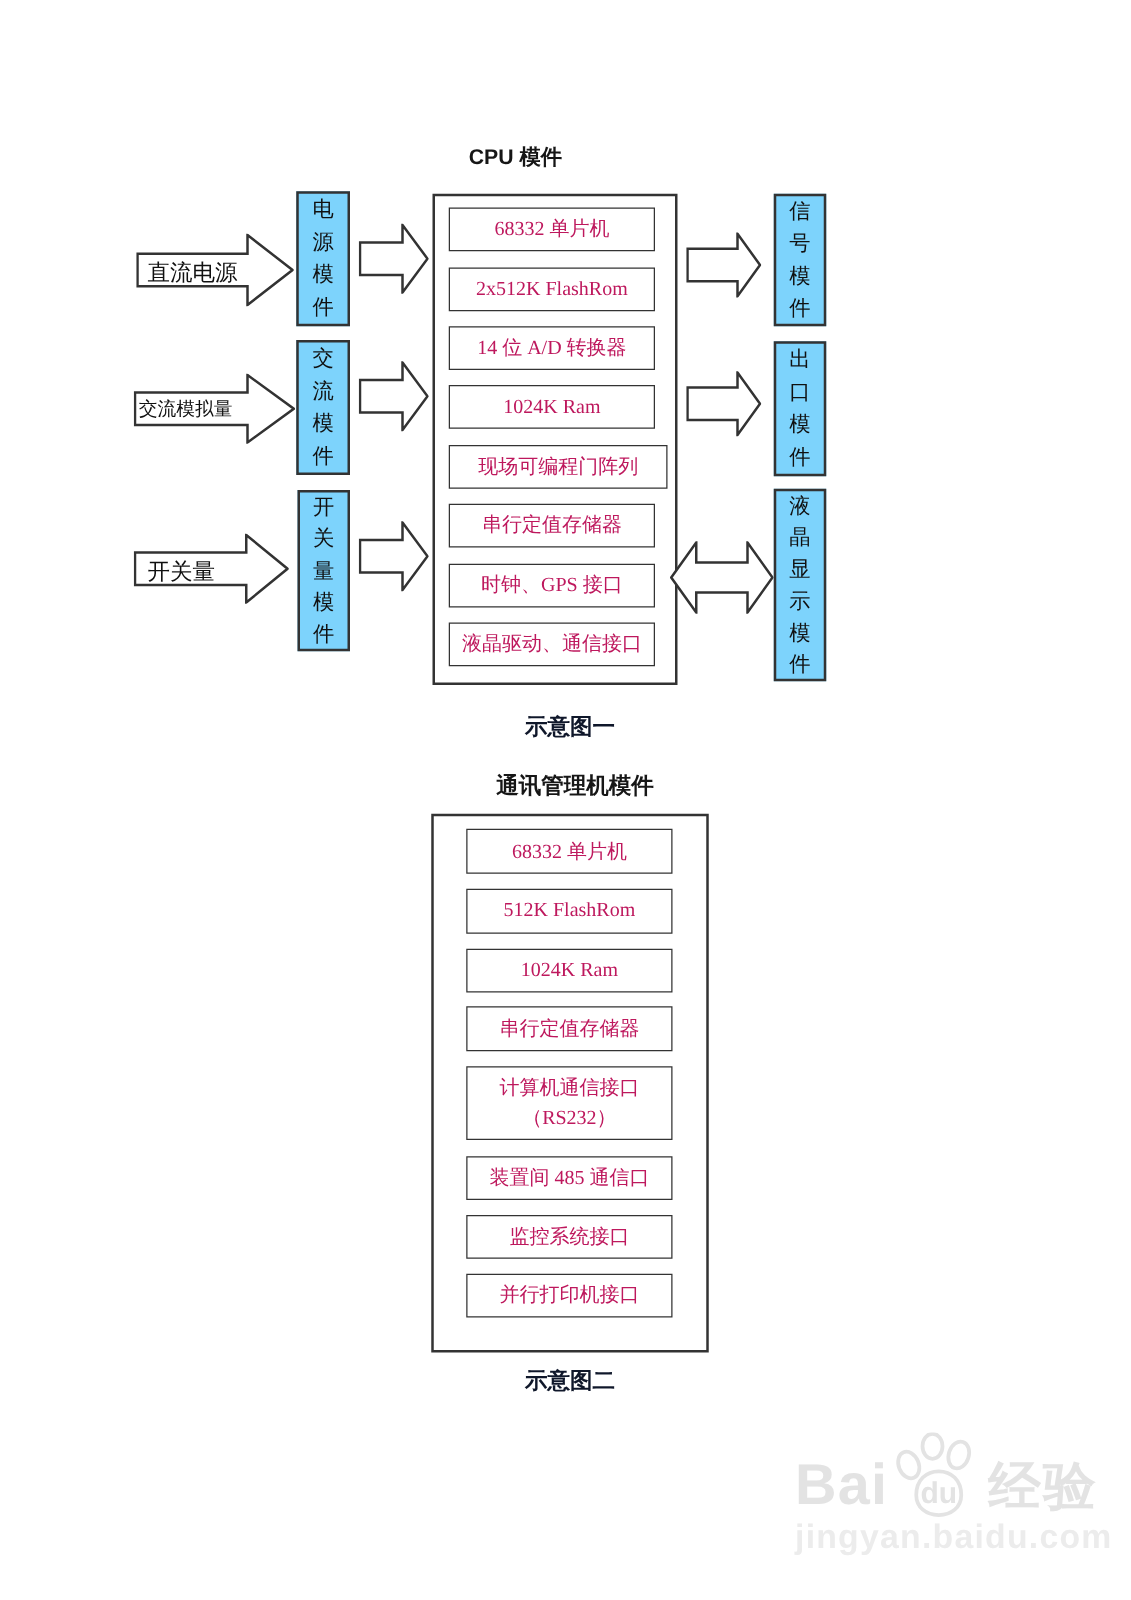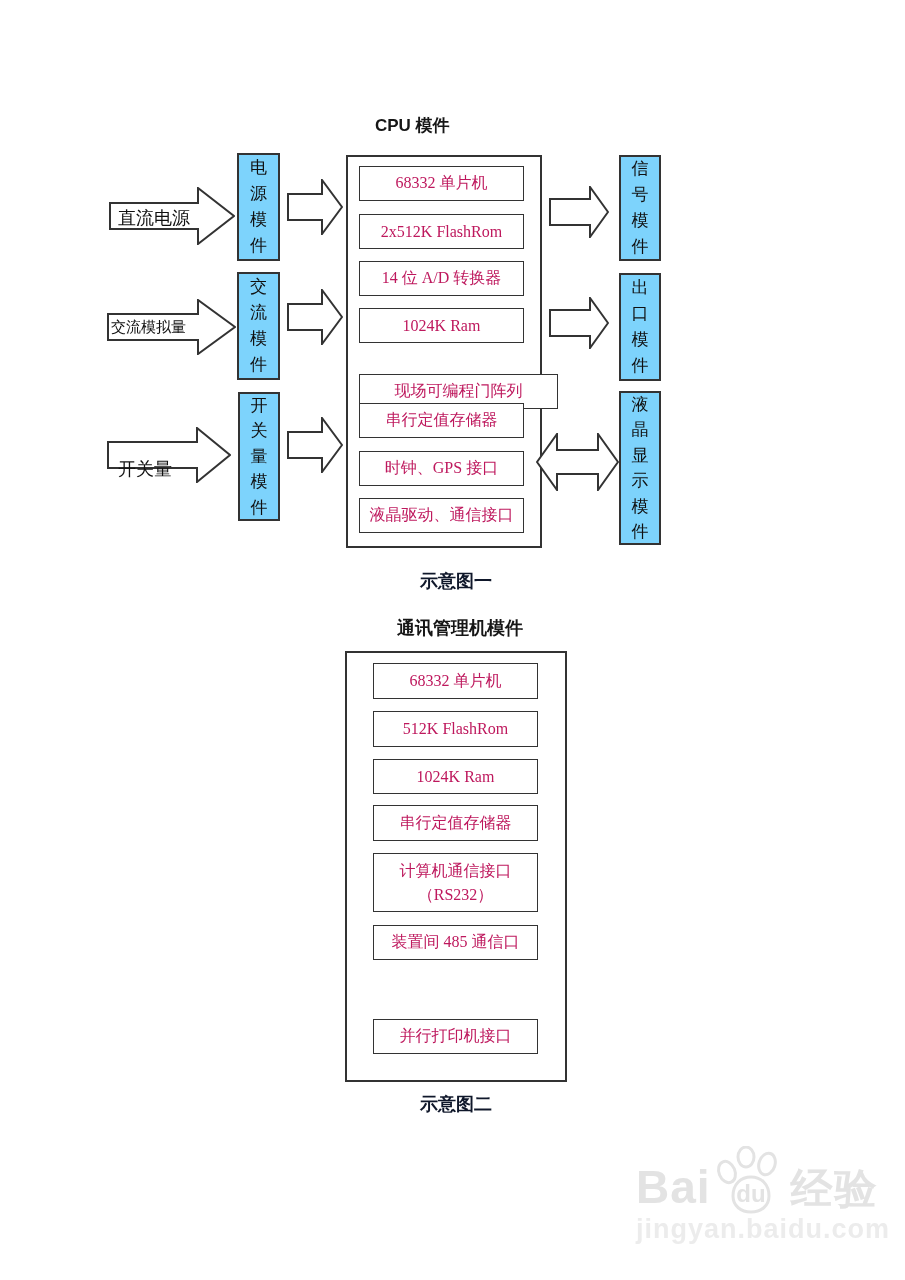--- a/index.html
+++ b/index.html
@@ -60,21 +60,21 @@
   <div class="arrow-label" style="left:118px; top:206px;">直流电源</div>
 
   <svg class="arrow" style="left:107px; top:299px;" width="129" height="56" viewBox="0 0 129 56">
     <polygon class="arrow-shape" points="1,15 91,15 91,1 128,28 91,55 91,41 1,41"></polygon>
   </svg>
   <div class="arrow-label small" style="left:111px; top:318px;">交流模拟量</div>
 
   <svg class="arrow" style="left:107px; top:427px;" width="124" height="56" viewBox="0 0 124 56">
     <polygon class="arrow-shape" points="1,15 90,15 90,1 123,28 90,55 90,41 1,41"></polygon>
   </svg>
-  <div class="arrow-label" style="left:118px; top:445px;margin-top:12px;">开关量</div>
+  <div class="arrow-label" style="left:118px; top:445px;">开关量</div>
 
   <div class="vbox" style="left:237px; top:153px; width:43px; height:108px;">
     <div class="vtext">电源模件</div>
   </div>
   <div class="vbox" style="left:237px; top:272px; width:43px; height:108px;">
     <div class="vtext">交流模件</div>
   </div>
   <div class="vbox lh25" style="left:238px; top:392px; width:42px; height:129px;font-family:Liberation Serif, serif;">
     <div class="vtext">开关量模件</div>
   </div>
@@ -88,21 +88,21 @@
   <svg class="arrow" style="left:287px; top:417px;" width="56" height="56" viewBox="0 0 56 56">
     <polygon class="arrow-shape" points="1,15 35,15 35,1 55,28 35,55 35,41 1,41"></polygon>
   </svg>
 
   <div class="outer-box" style="left:346px; top:155px; width:192px; height:389px;"></div>
 
   <div class="ibox" style="left:359px; top:166px; width:165px; height:35px;">68332 单片机</div>
   <div class="ibox" style="left:359px; top:214px; width:165px; height:35px;">2x512K FlashRom</div>
   <div class="ibox" style="left:359px; top:261px; width:165px; height:35px;">14 位 A/D 转换器</div>
   <div class="ibox" style="left:359px; top:308px; width:165px; height:35px;">1024K Ram</div>
-  <div class="ibox" style="left:359px; top:374px; width:199px; height:35px;">现场可编程门阵列</div>
+  <div class="ibox" style="left:359px; top:356px; width:175px; height:35px;">现场可编程门阵列</div>
   <div class="ibox" style="left:359px; top:403px; width:165px; height:35px;">串行定值存储器</div>
   <div class="ibox" style="left:359px; top:451px; width:165px; height:35px;">时钟、GPS 接口</div>
   <div class="ibox" style="left:359px; top:498px; width:165px; height:35px;">液晶驱动、通信接口</div>
 
   <svg class="arrow" style="left:549px; top:186px;" width="60" height="52" viewBox="0 0 60 52">
     <polygon class="arrow-shape" points="1,13 41,13 41,1 59,26 41,51 41,39 1,39"></polygon>
   </svg>
   <svg class="arrow" style="left:549px; top:297px;" width="60" height="52" viewBox="0 0 60 52">
     <polygon class="arrow-shape" points="1,13 41,13 41,1 59,26 41,51 41,39 1,39"></polygon>
   </svg>
@@ -128,20 +128,21 @@
 
   <div class="ibox" style="left:373px; top:663px; width:165px; height:36px;">68332 单片机</div>
   <div class="ibox" style="left:373px; top:711px; width:165px; height:36px;">512K FlashRom</div>
   <div class="ibox" style="left:373px; top:759px; width:165px; height:35px;">1024K Ram</div>
   <div class="ibox" style="left:373px; top:805px; width:165px; height:36px;">串行定值存储器</div>
   <div class="ibox two-line" style="left:373px; top:853px; width:165px; height:59px;">
     <span>计算机通信接口</span>
     <span>（RS232）</span>
   </div>
   <div class="ibox" style="left:373px; top:925px; width:165px; height:35px;">装置间 485 通信口</div>
+  <div class="ibox" style="left:373px; top:972px; width:165px; height:35px;">监控系统接口</div>
   <div class="ibox" style="left:373px; top:1019px; width:165px; height:35px;">并行打印机接口</div>
 
   <div class="caption" style="left:420px; top:1092px;">示意图二</div>
 
   <div class="watermark">
     <div class="wm-row">
       <span class="wm-bai">Bai</span>
       <svg class="wm-paw" width="76" height="68" viewBox="0 0 76 68">
         <g fill="none" stroke="var(--watermark,#e3e3e3)" stroke-width="3">
           <ellipse cx="14" cy="26" rx="8" ry="11" transform="rotate(-22 14 26)"></ellipse>

